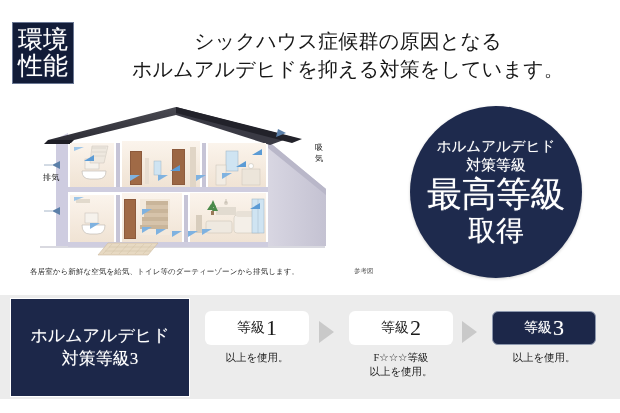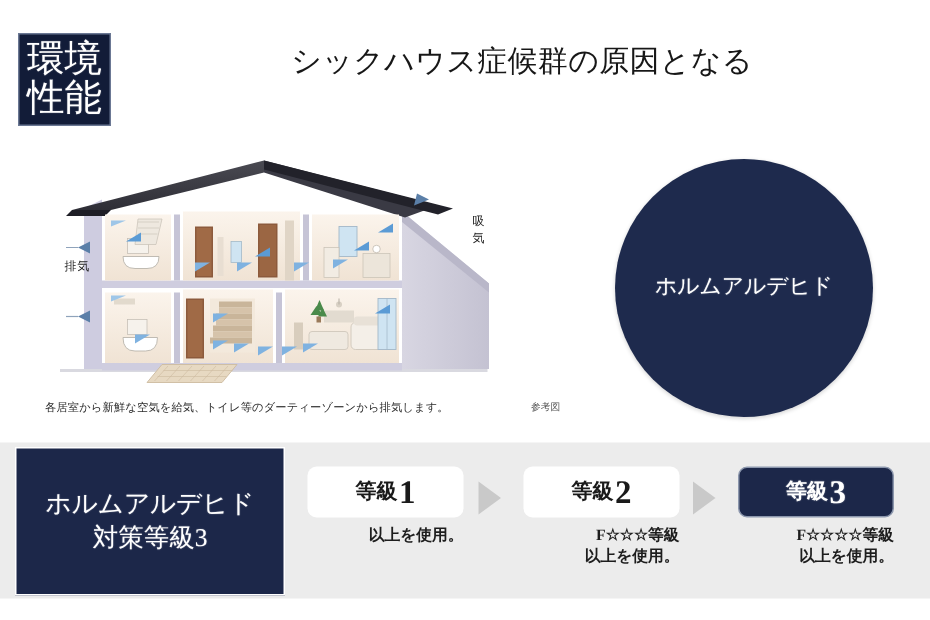--- a/index.html
+++ b/index.html
@@ -154,22 +154,21 @@
   #grade-summary-panel .sp {
     font-size: 17px;
     text-shadow: 0 0 1px rgba(255,255,255,0.45);
     white-space: nowrap;
   }
 
   .grade-step {
     position: absolute;
     top: 16px;
     width: 104px;
-    text-align: right;
-    font-weight: bold;
+    text-align: center;
   }
   .grade-chip {
     width: 104px;
     height: 34px;
     border-radius: 6px;
     display: flex;
     align-items: center;
     justify-content: center;
     box-sizing: border-box;
   }
@@ -214,20 +213,21 @@
 
 <div id="header-area">
 
   <div id="category-badge">
     <span class="bl">環境</span>
     <span class="bl">性能</span>
   </div>
 
   <div id="headline">
     <div>シックハウス症候群の原因となる</div>
+    <div>ホルムアルデヒドを抑える対策をしています。</div>
   </div>
 
 </div>
 
 <div id="illustration-area">
 
   <div id="house-figure">
     <svg width="300" height="155" viewBox="0 0 300 155">
       <defs>
         <linearGradient id="roofGrad" x1="0" y1="0" x2="0" y2="1">
@@ -382,20 +382,23 @@
     <span class="label-intake">吸気</span>
   </div>
 
   <div id="figure-caption">各居室から新鮮な空気を給気、トイレ等のダーティーゾーンから排気します。</div>
   <div id="figure-note">参考図</div>
 
 </div>
 
 <div id="circle-seal">
   <div class="seal-l1">ホルムアルデヒド</div>
+  <div class="seal-l2">対策等級</div>
+  <div class="seal-l3">最高等級</div>
+  <div class="seal-l4">取得</div>
 </div>
 
 <div id="bottom-bar">
 
   <div id="grade-summary-panel">
     <span class="sp">ホルムアルデヒド</span>
     <span class="sp">対策等級3</span>
   </div>
 
   <div class="grade-step" id="step-1">
@@ -422,18 +425,17 @@
   </div>
 
   <div class="arrow" id="arrow-2"></div>
 
   <div class="grade-step" id="step-3">
     <div class="grade-chip dark">
       <span class="chip-word">等級</span>
       <span class="chip-num">3</span>
     </div>
     <div class="grade-desc">
-      <div>F☆☆☆☆等級</div>
       <div>以上を使用。</div>
     </div>
   </div>
 
 </div>
 
 </body></html>

